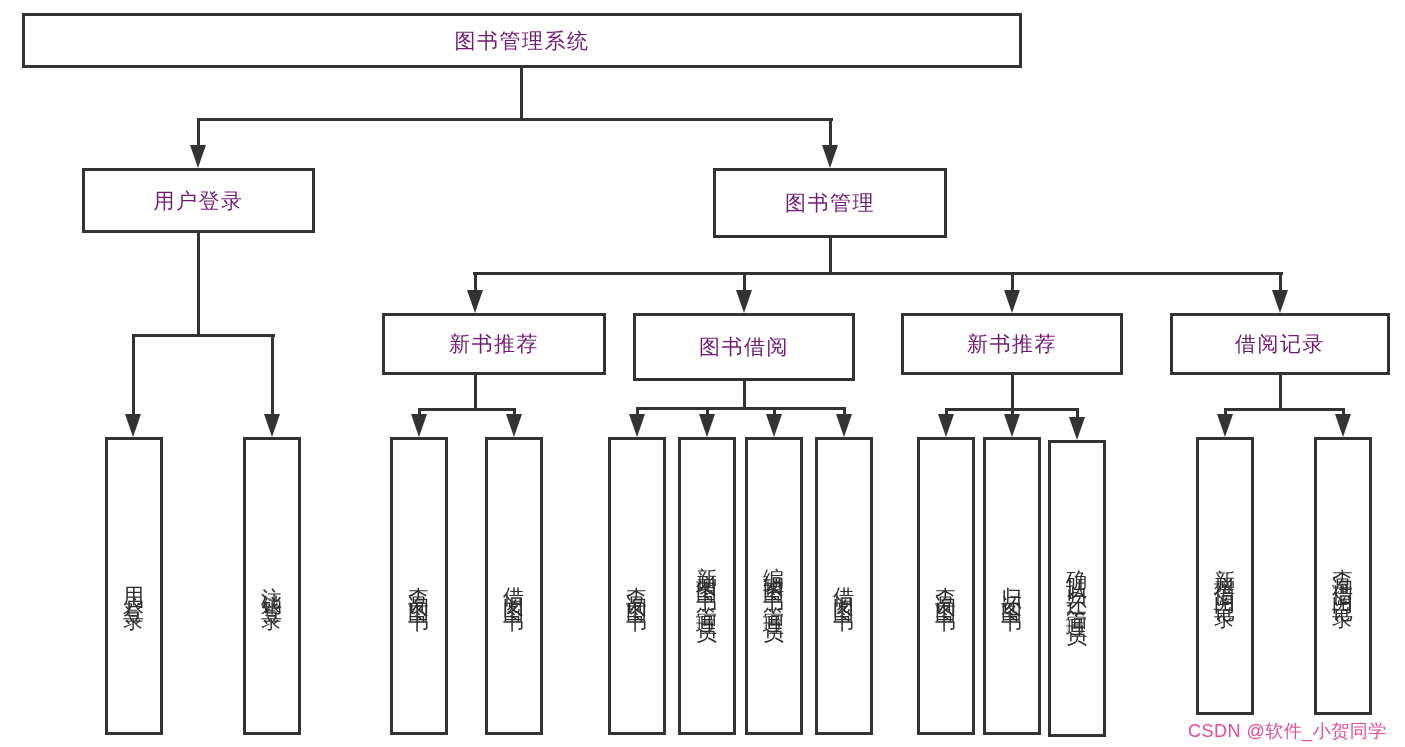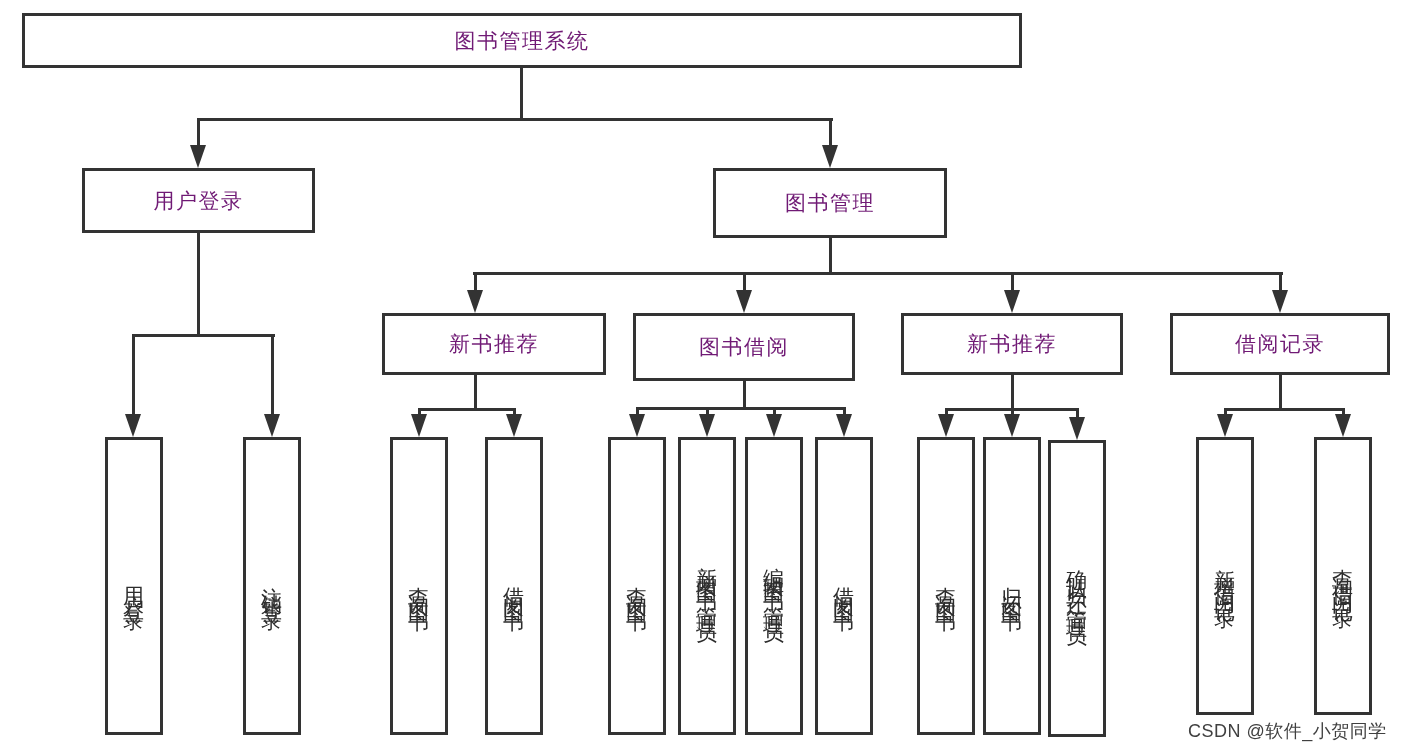--- a/index.html
+++ b/index.html
@@ -15,21 +15,21 @@
   .vlabel{
     writing-mode:vertical-rl;text-orientation:mixed;
     font-size:21px;color:#2d2d2d;letter-spacing:8px;line-height:1;white-space:nowrap;
   }
   .cline{position:absolute;background:#333333;z-index:1;}
   .ahead{
     position:absolute;width:0;height:0;z-index:1;
     border-left:8px solid transparent;border-right:8px solid transparent;border-top:23px solid #333333;
   }
   .watermark{
-    position:absolute;left:1188px;top:719px;font-size:18px;color:#404040;
+    position:absolute;left:1188px;top:719px;font-size:18px;color:#ec4899;
     z-index:3;white-space:nowrap;letter-spacing:0.5px;
   }
 </style>
 </head>
 <body>
 
 <div class="canvas">
 
   <div class="box" style="left:22px;top:13px;width:1000px;height:55px">
     <span class="hlabel">图书管理系统</span>

